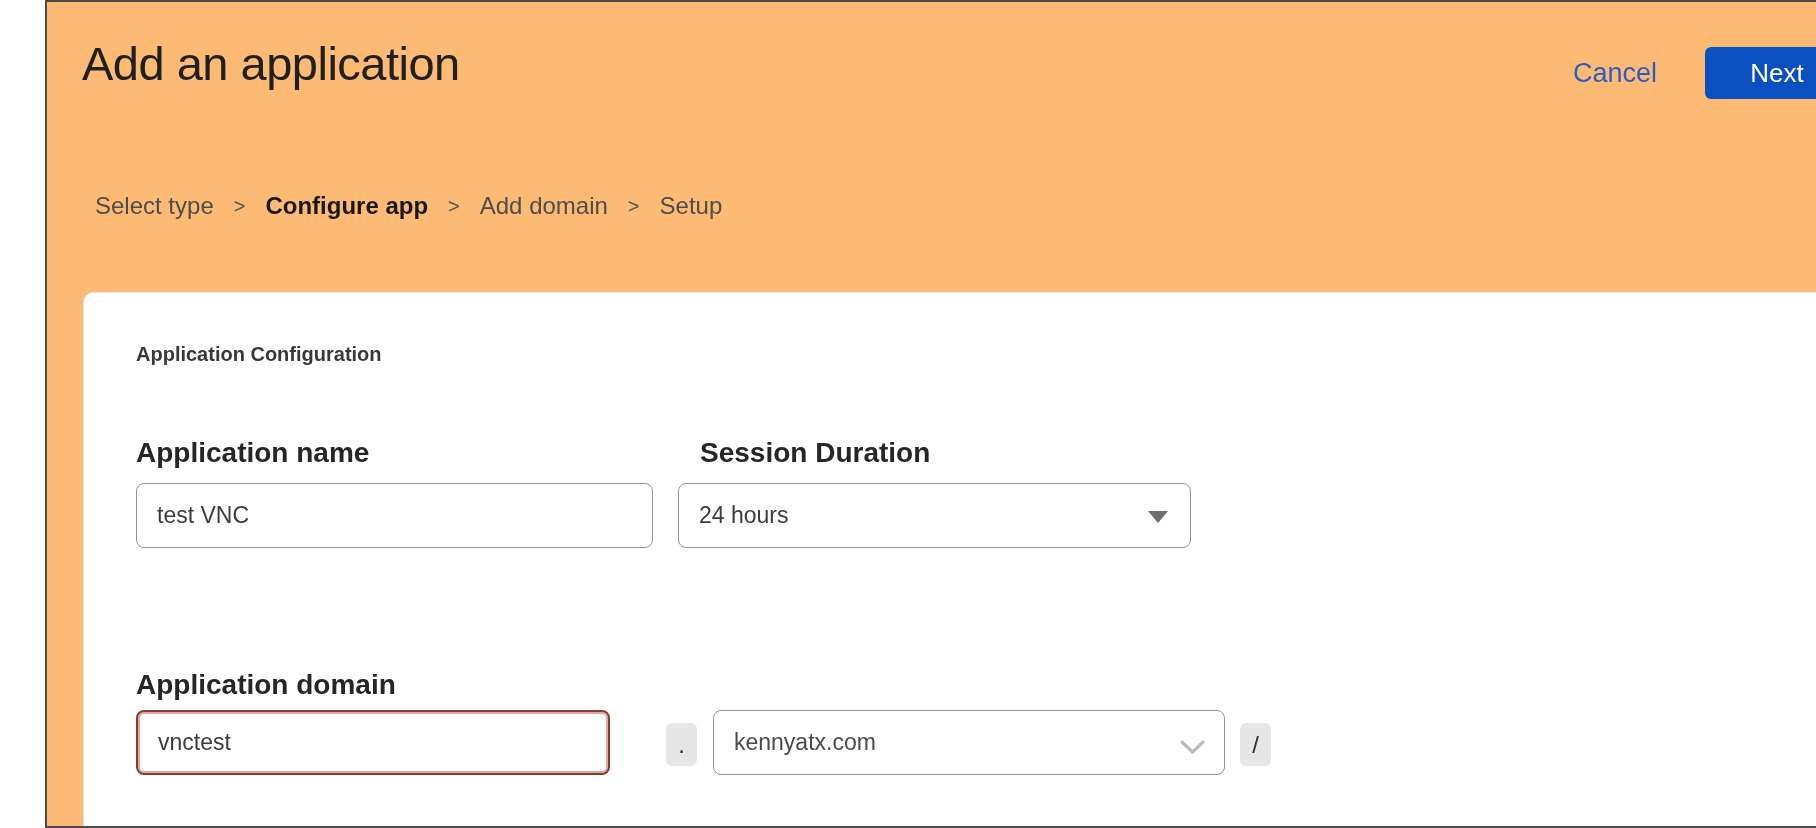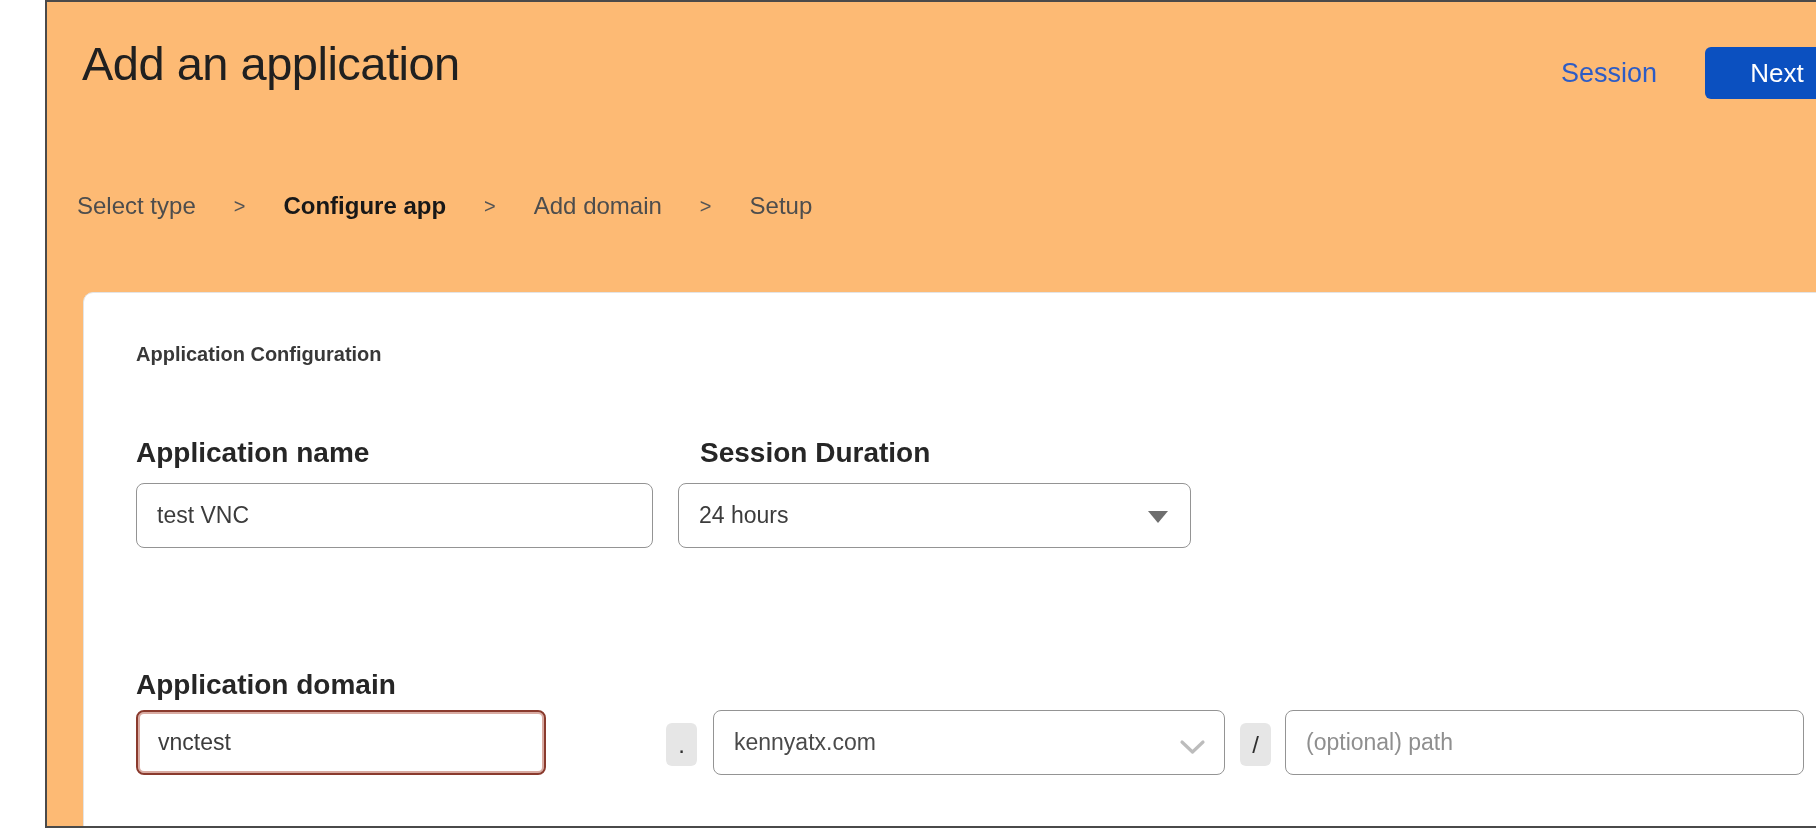--- a/index.html
+++ b/index.html
@@ -49,25 +49,25 @@
     color: #ffffff;
     font-size: 26px;
     font-family: "Liberation Sans", sans-serif;
     border: none;
     border-radius: 6px;
     cursor: pointer;
   }
   
   .stepper {
     position: absolute;
-    left: 30px;
+    left: 48px;
     top: 190px;
     display: flex;
     align-items: center;
-    gap: 38px;
+    gap: 20px;
     font-size: 24px;
     color: #4d4d4d;
   }
   .step { cursor: pointer; }
   .step.active { font-weight: bold; color: #181818; }
   .step-sep { font-size: 20px; color: #555555; }
   
   .card {
     position: absolute;
     left: 36px;
@@ -132,21 +132,21 @@
     top: 50%;
     margin-top: -5px;
     width: 0; height: 0;
     border-left: 10px solid transparent;
     border-right: 10px solid transparent;
     border-top: 12px solid #6e6e6e;
   }
 
   
   .input-subdomain {
-    left: 52px; top: 417px; width: 410px;
+    left: 52px; top: 417px; width: 474px;
     border: 2px solid #8a3a2d;
     box-shadow: inset 0 0 0 2px #d9aba2;
     color: #3c3c3c;
   }
   .sep-box {
     position: absolute;
     top: 430px;
     width: 31px;
     height: 43px;
     background: #e6e6e6;
@@ -164,21 +164,21 @@
   .input-path { left: 1201px; top: 417px; width: 519px; }
 </style>
 </head>
 <body>
 
 <div class="viewport">
 
   <h1 class="page-title">Add an application</h1>
 
   <div class="header-actions">
-    <a class="cancel-link">Session</a>
+    <a class="cancel-link">Cancel</a>
     <button class="next-button">Next</button>
   </div>
 
   <nav class="stepper">
     <span class="step">Select type</span>
     <span class="step-sep">&gt;</span>
     <span class="step active">Configure app</span>
     <span class="step-sep">&gt;</span>
     <span class="step">Add domain</span>
     <span class="step-sep">&gt;</span>
@@ -208,17 +208,16 @@
       <span>kennyatx.com</span>
       <span class="chevron-down">
         <svg width="27" height="17" viewBox="0 0 27 17">
           <polyline points="3,3 13.5,13 24,3" fill="none" stroke="#bcbcbc" stroke-width="3.2" stroke-linecap="round" stroke-linejoin="round"></polyline>
         </svg>
       </span>
     </div>
 
     <div class="sep-box sep-slash">/</div>
 
-    <input class="text-input input-path" type="text" placeholder="(optional) path" style="">
 
   </section>
 
 </div>
 
 </body></html>

